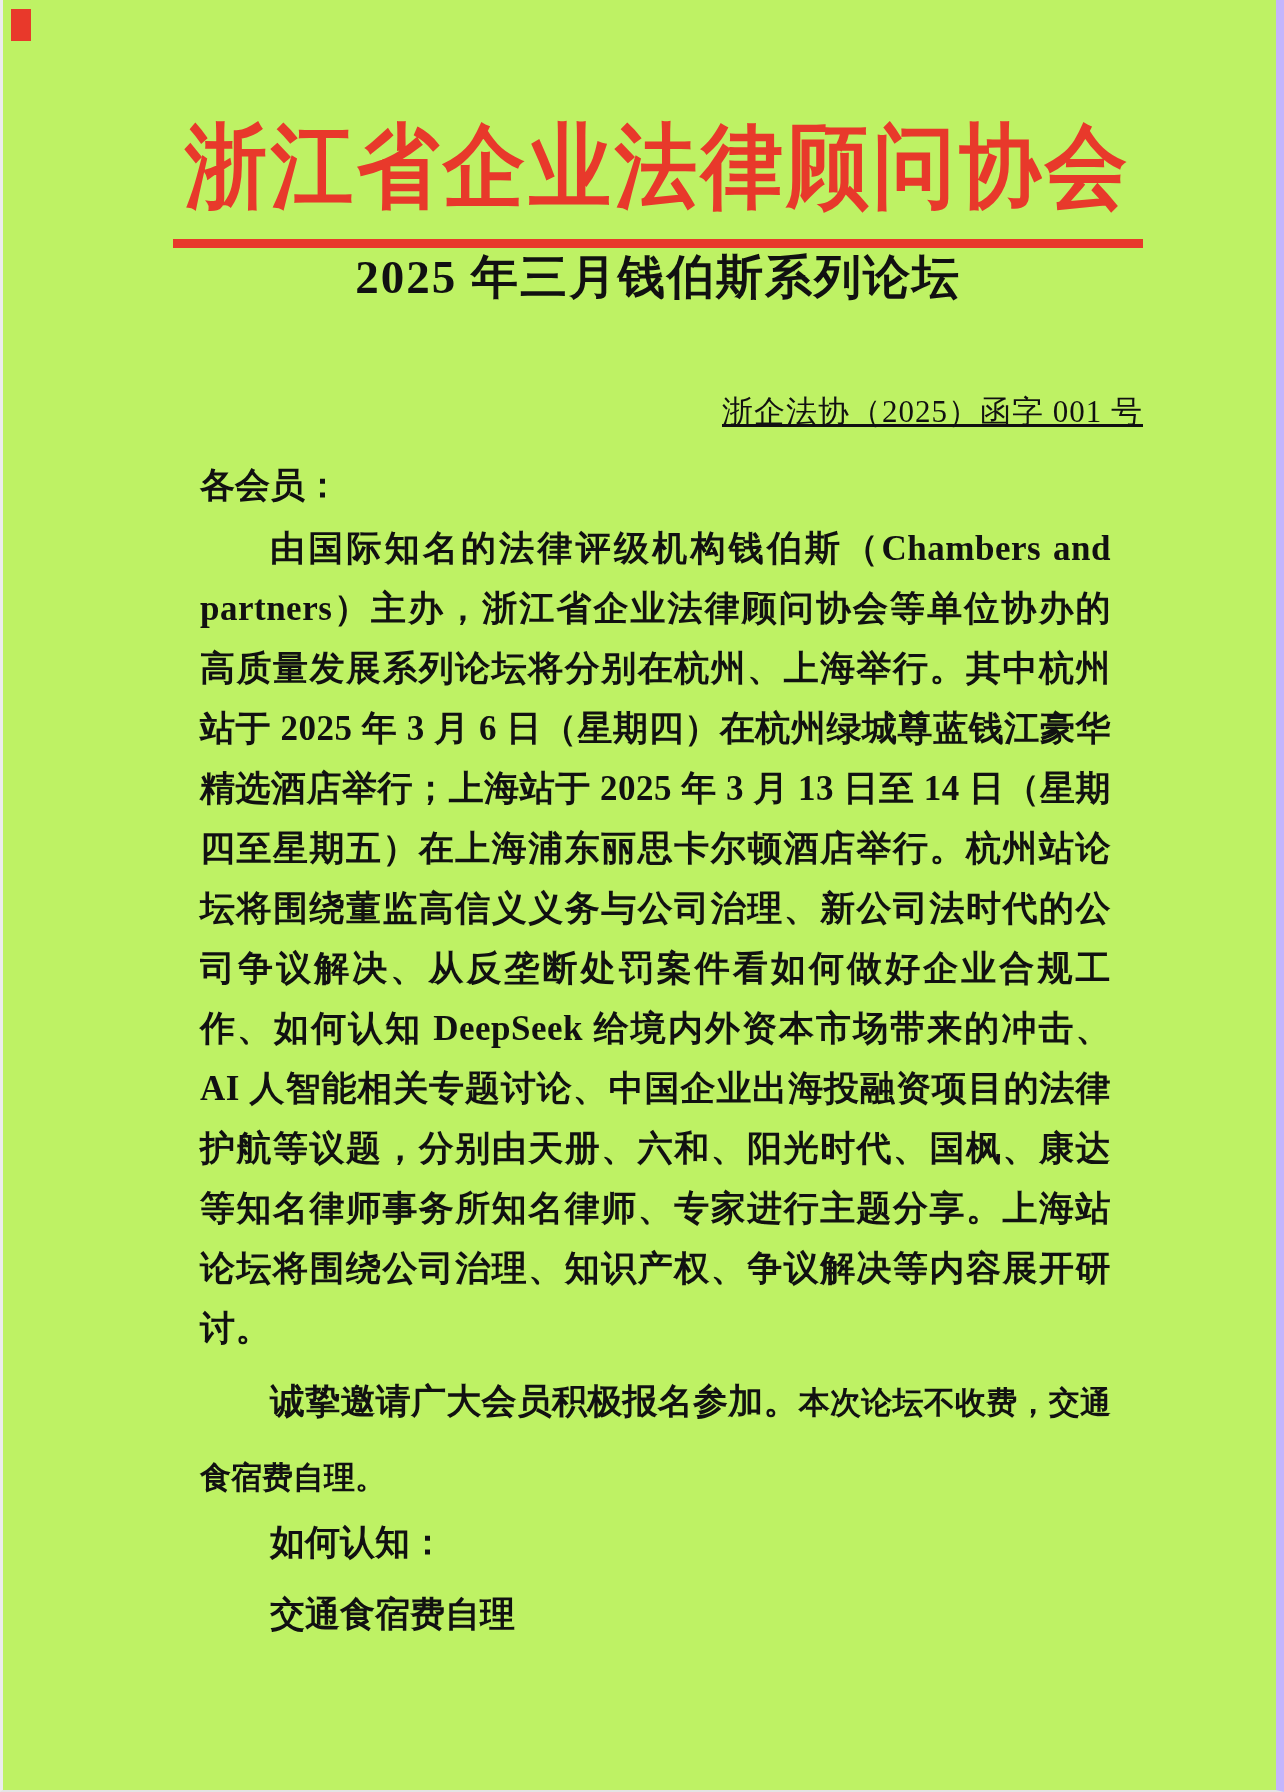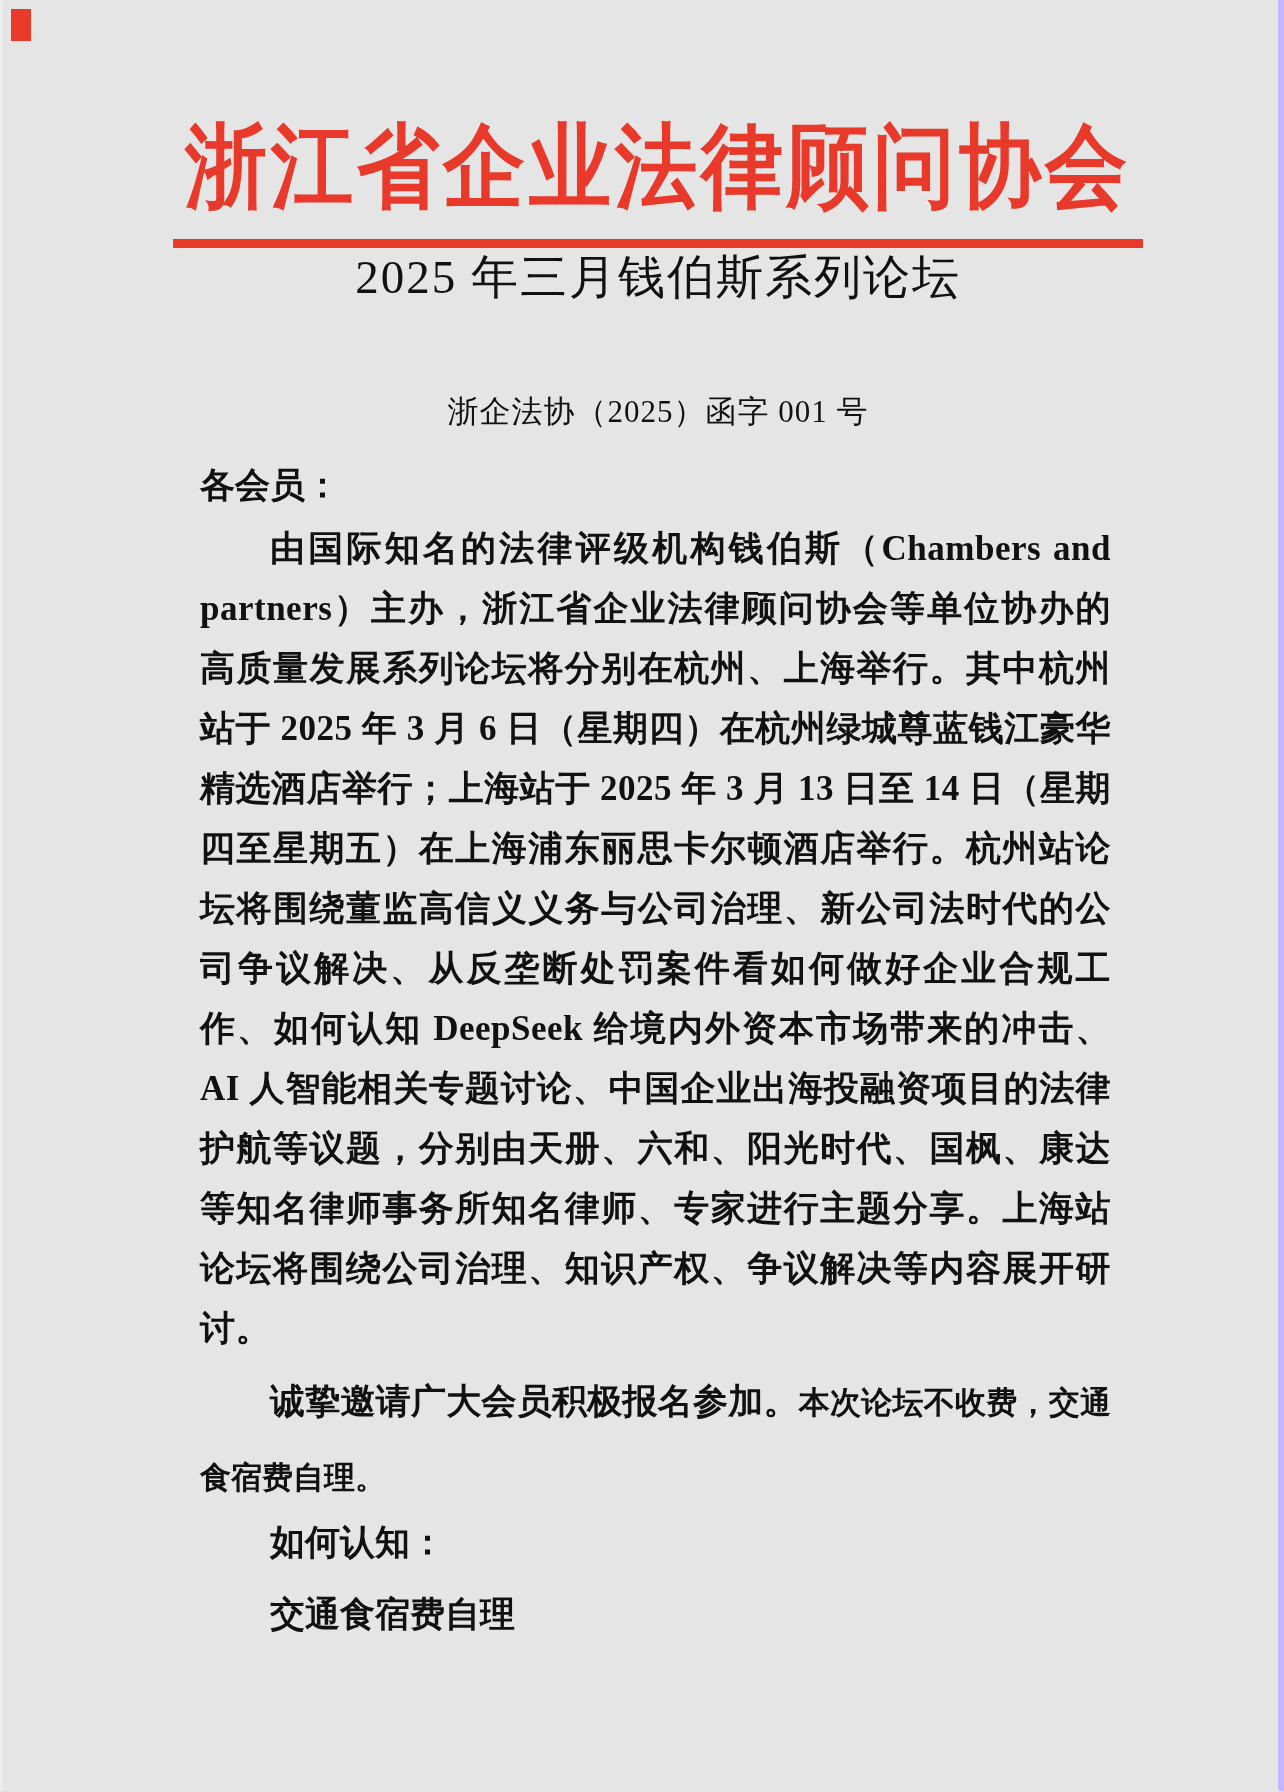--- a/index.html
+++ b/index.html
@@ -4,26 +4,26 @@
 <style>
   html, body {
     margin: 0;
     padding: 0;
     background: #ffffff;
   }
   .page {
     position: relative;
     width: 1284px;
     height: 1792px;
-    background: #e5e5e5;
+    background: #bef264;
     overflow: hidden;
     font-family: "Liberation Serif", "DejaVu Serif", serif;
     color: #111111;
     border-left: 3px solid #ececec;
-    border-right: 6px solid #c4b5fd;
+    border-right: 8px solid #c4b5fd;
     border-bottom: 2px solid #e4e4e4;
     box-sizing: border-box;
   }
   
   .corner-mark {
     position: absolute;
     left: 8px;
     top: 9px;
     width: 20px;
     height: 32px;
@@ -52,21 +52,21 @@
     height: 9px;
     background: #e8392b;
   }
   .doc-title {
     position: absolute;
     left: 170px;
     top: 252px;
     width: 970px;
     text-align: center;
     font-size: 47px;
-    font-weight: normal;
+    font-weight: bold;
     letter-spacing: 2px;
     line-height: 1.1;
     white-space: nowrap;
   }
   .doc-subtitle {
     position: absolute;
     left: 170px;
     top: 312px;
     width: 970px;
     text-align: center;
@@ -74,25 +74,26 @@
     font-weight: bold;
     letter-spacing: 5px;
     line-height: 1.1;
     white-space: nowrap;
   }
   .doc-ref {
     position: absolute;
     left: 170px;
     top: 393px;
     width: 970px;
-    text-align: center;
+    text-align: right;
     font-size: 31px;
     letter-spacing: 1px;
     line-height: 1.2;
     white-space: nowrap;
+    text-decoration: underline;
   }
   .body-block {
     position: absolute;
     left: 197px;
     top: 452px;
     width: 911px;
     font-size: 35px;
     font-weight: bold;
   }
   .body-block p {

